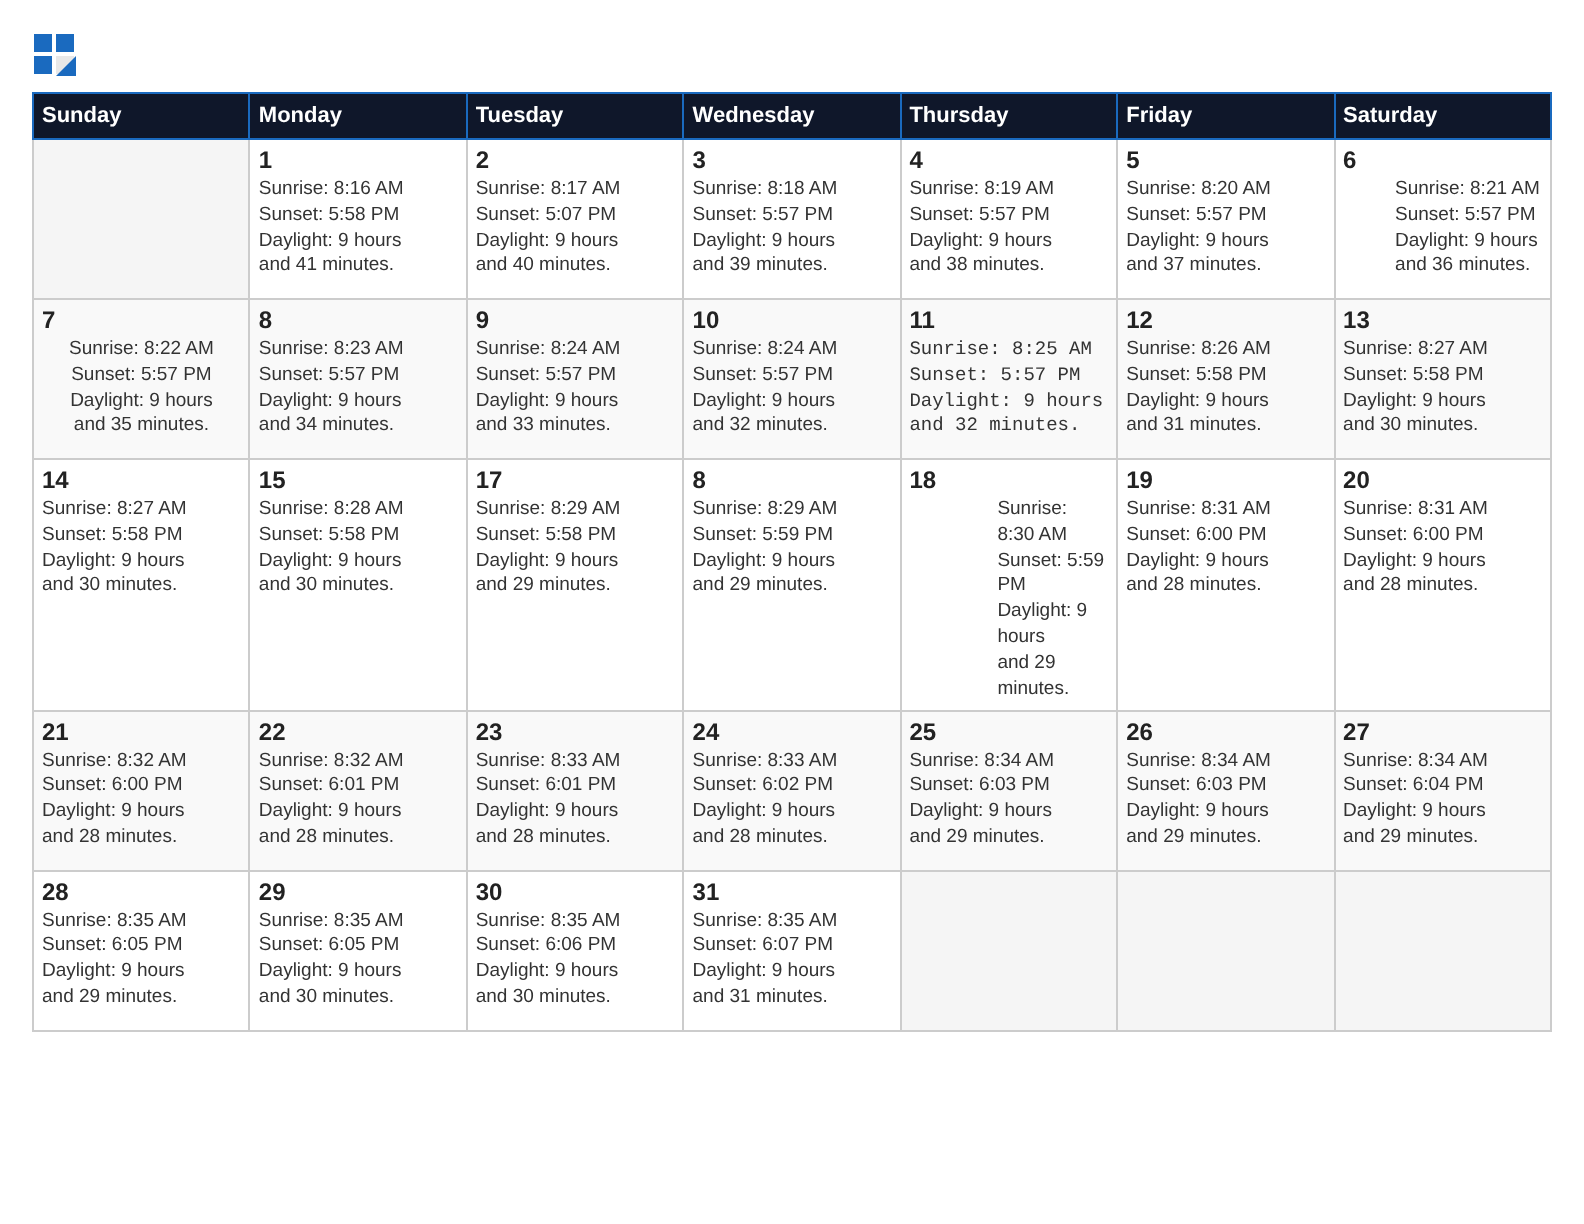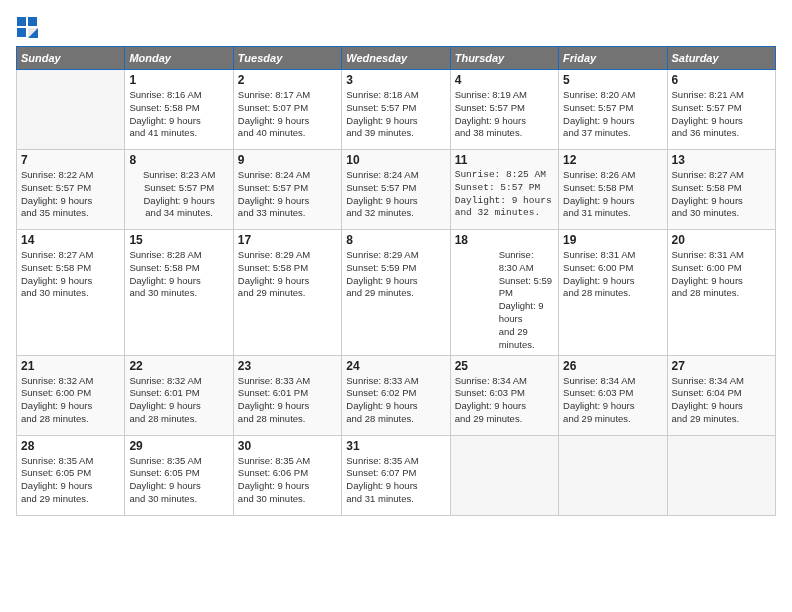--- a/index.html
+++ b/index.html
@@ -53,28 +53,27 @@
     .subtitle {
       font-size: 14px;
       color: #444;
     }
     .calendar-table {
       width: 100%;
       border-collapse: collapse;
       font-size: 10px;
     }
     .calendar-table th {
-      background: #737373;
+      background: #0f172a;
       color: #fff;
       font-size: 11px;
       font-weight: bold;
       padding: 5px 4px;
       text-align: left;
       border: 1px solid #1a6abf;
-      font-style: italic;
     }
     .calendar-table td {
       vertical-align: top;
       border: 1px solid #ccc;
       padding: 3px 4px;
       width: 108px;
       height: 80px;
       background: #fff;
     }
     .calendar-table td.empty {
@@ -170,37 +169,37 @@
           </td>
           <td>
             <span class="day-num">5</span>
             <div class="day-info" style="white-space: pre-line;">Sunrise: 8:20 AM
 Sunset: 5:57 PM
 Daylight: 9 hours
 and 37 minutes.</div>
           </td>
           <td>
             <span class="day-num">6</span>
-            <div class="day-info" style="white-space: pre-line;">Sunrise: 8:21 AM
+            <div class="day-info" style="white-space: pre-line; margin-left: 26px;">Sunrise: 8:21 AM
 Sunset: 5:57 PM
 Daylight: 9 hours
 and 36 minutes.</div>
           </td>
         </tr>
         <tr class="week-row">
           <td>
             <span class="day-num">7</span>
-            <div class="day-info" style="white-space: pre-line;">Sunrise: 8:22 AM
+            <div class="day-info" style="white-space: pre-line; text-align: center;">Sunrise: 8:22 AM
 Sunset: 5:57 PM
 Daylight: 9 hours
 and 35 minutes.</div>
           </td>
           <td>
             <span class="day-num">8</span>
-            <div class="day-info" style="white-space: pre-line; text-align: center;">Sunrise: 8:23 AM
+            <div class="day-info" style="white-space: pre-line;">Sunrise: 8:23 AM
 Sunset: 5:57 PM
 Daylight: 9 hours
 and 34 minutes.</div>
           </td>
           <td>
             <span class="day-num">9</span>
             <div class="day-info" style="white-space: pre-line;">Sunrise: 8:24 AM
 Sunset: 5:57 PM
 Daylight: 9 hours
 and 33 minutes.</div>

